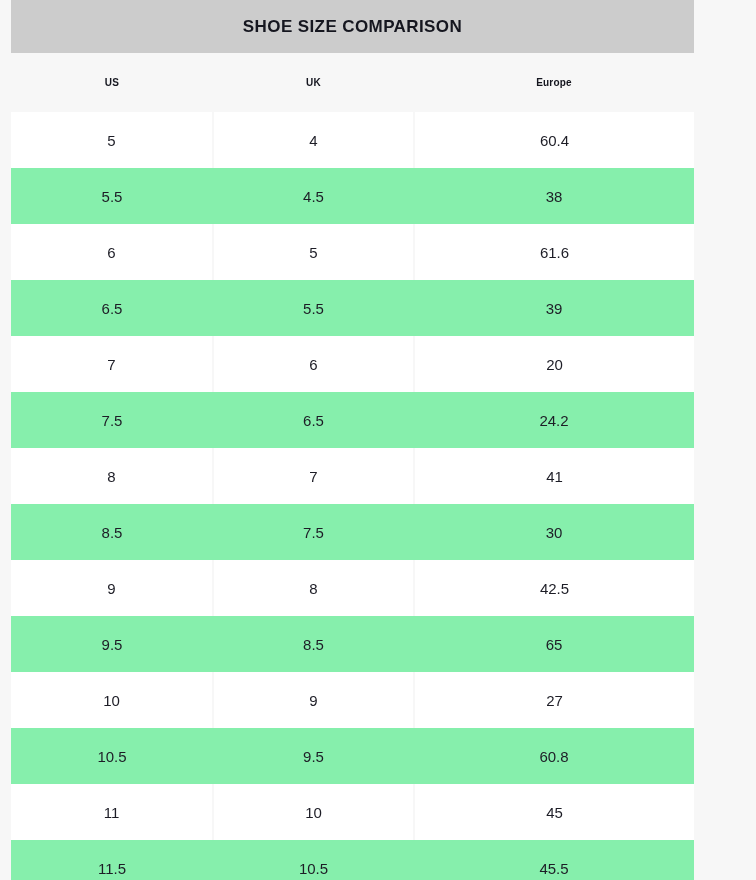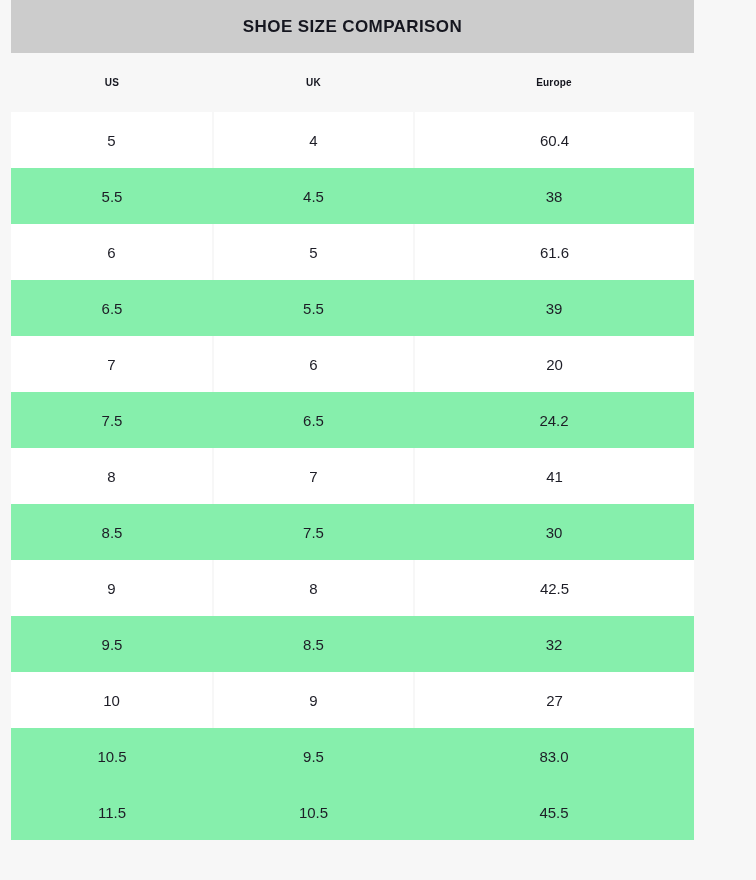--- a/index.html
+++ b/index.html
@@ -168,31 +168,36 @@
           <td>30</td>
         </tr>
         <tr class="row-white">
           <td>9</td>
           <td>8</td>
           <td>42.5</td>
         </tr>
         <tr class="row-shaded">
           <td>9.5</td>
           <td>8.5</td>
-          <td>32</td>
+          <td>65</td>
         </tr>
         <tr class="row-white">
           <td>10</td>
           <td>9</td>
           <td>27</td>
         </tr>
         <tr class="row-shaded">
           <td>10.5</td>
           <td>9.5</td>
-          <td>83.0</td>
+          <td>60.8</td>
+        </tr>
+        <tr class="row-white">
+          <td>11</td>
+          <td>10</td>
+          <td>45</td>
         </tr>
         <tr class="row-shaded">
           <td>11.5</td>
           <td>10.5</td>
           <td>45.5</td>
         </tr>
       </tbody>
   </table>
 
 </div>

